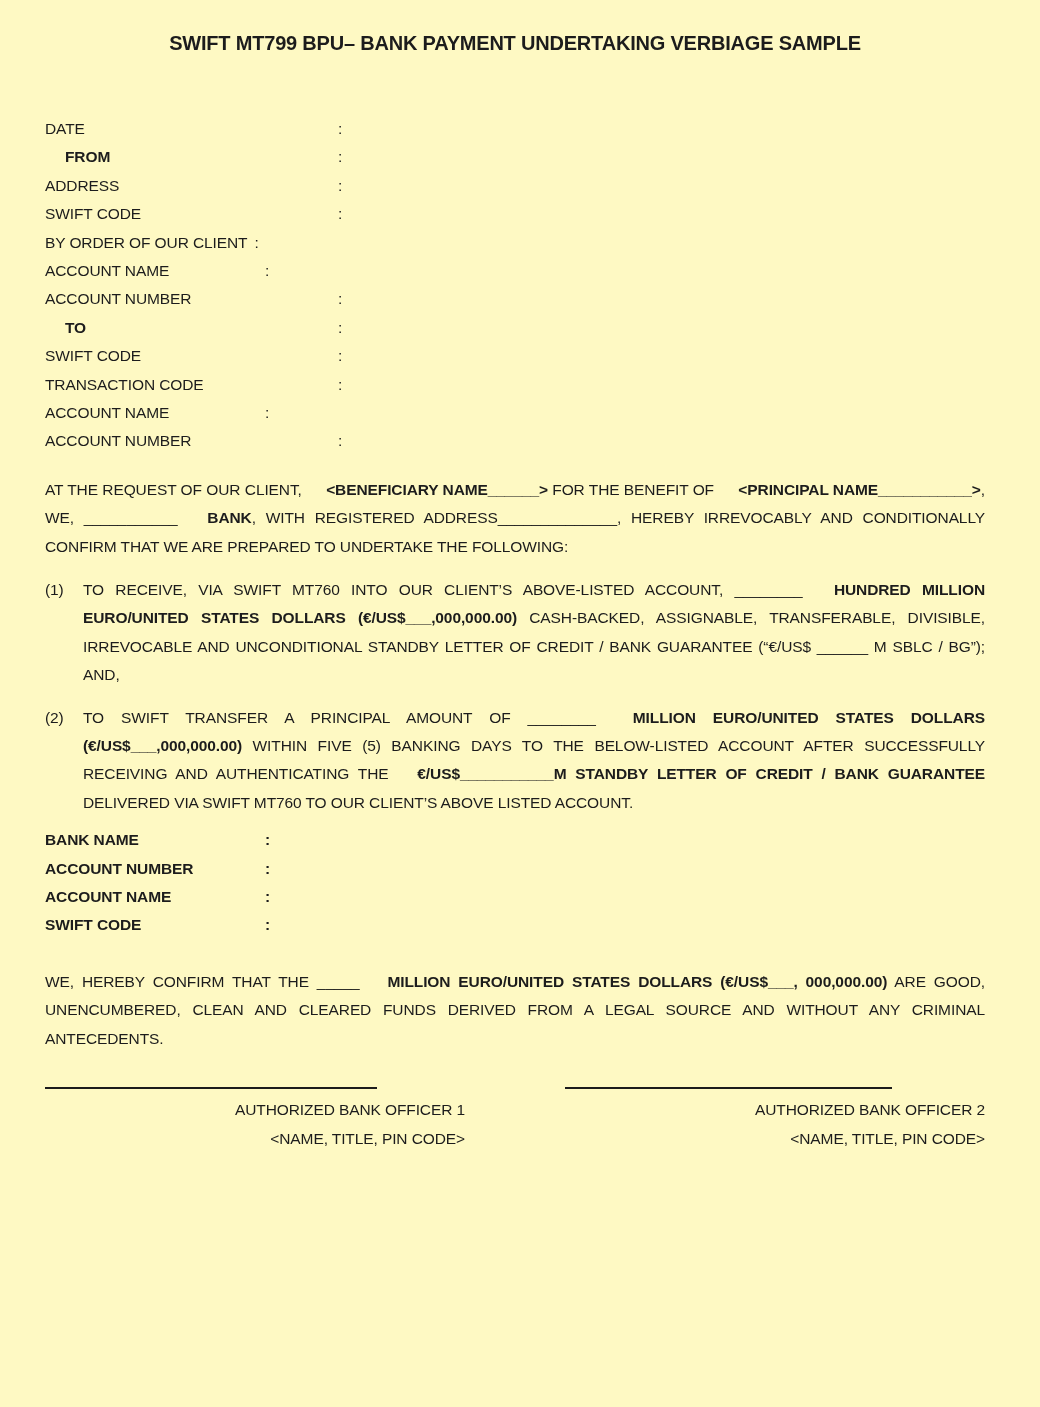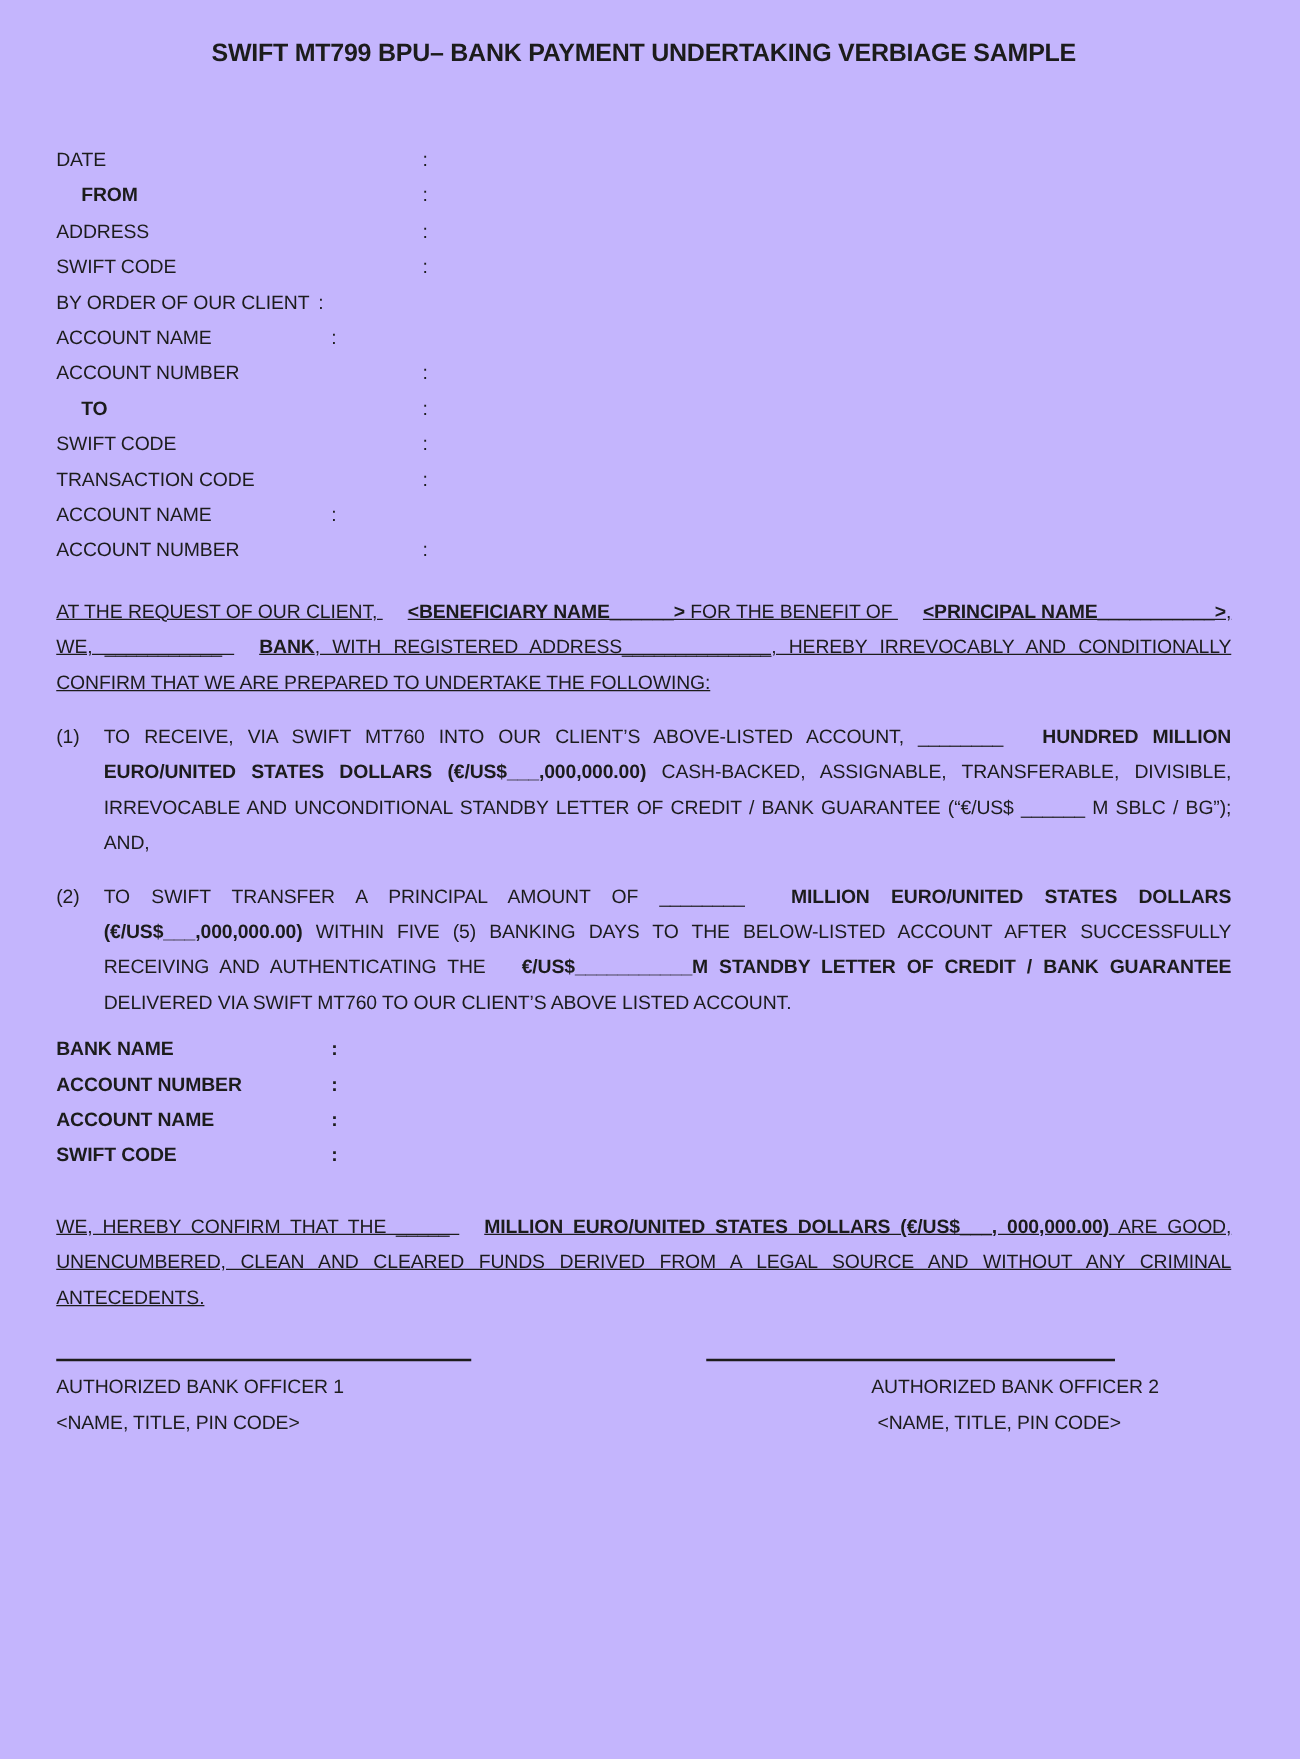--- a/index.html
+++ b/index.html
@@ -1,20 +1,20 @@
 <!DOCTYPE html>
 <html><head>
 <meta charset="utf-8">
 <style>
   html, body { margin: 0; padding: 0; background: #ffffff; }
   .page {
     position: relative;
     width: 1040px;
     height: 1407px;
-    background: #c4b5fd;
+    background: #fef9c3;
     font-family: "Liberation Sans", sans-serif;
     color: #1c1c1c;
     overflow: hidden;
   }
   .content {
     position: absolute;
     left: 45px;
     top: 0;
     width: 940px;
     padding-top: 30px;
@@ -31,38 +31,38 @@
     letter-spacing: -0.2px;
   }
   .b { font-weight: bold; margin-left: 20px; }
   .fields { margin-top: 58px; }
   .frow { position: relative; height: 28.4px; line-height: 28.4px; }
   .fcolon { position: absolute; top: 0; }
   .colon-far  { left: 293px; }
   .colon-near { left: 220px; }
   .colon-inline { position: static; margin-left: 7px; }
   .para { margin: 0; }
-  .justify { text-align: justify; text-decoration: underline; }
+  .justify { text-align: justify; }
   #intro-para { margin-top: 20px; }
   #numbered-items { margin-top: 15px; }
   .nitem { position: relative; padding-left: 38px; text-align: justify; }
   .nitem + .nitem { margin-top: 14px; }
   .nnum { position: absolute; left: 0; top: 0; }
   #bank-fields { margin-top: 9px; font-weight: bold; }
   #confirm-para { margin-top: 28px; }
   #yours-line { margin-top: 29px; }
   #behalf-line { margin-top: 28px; }
   .sig-block { position: relative; margin-top: 34px; height: 110px; }
   .sig-col { position: absolute; top: 0; }
   .sig-col.left  { left: 0; width: 420px; }
   .sig-col.right { left: 520px; width: 420px; }
   .sig-line { height: 0; border-top: 2px solid #1c1c1c; margin-bottom: 6px; }
   .sig-col.left  .sig-line { width: 332px; }
   .sig-col.right .sig-line { width: 327px; }
-  .sig-label, .sig-sub { line-height: 29px; white-space: nowrap; }
+  .sig-label, .sig-sub { line-height: 29px; white-space: nowrap; text-align: right; }
   .sig-col.right .sig-label { margin-left: 132px; }
   .sig-col.right .sig-sub   { margin-left: 137px; }
 </style>
 </head>
 <body>
 
 <div class="page">
   <div class="content">
 
     <h1 class="title">SWIFT MT799 BPU– BANK PAYMENT UNDERTAKING VERBIAGE SAMPLE</h1>

